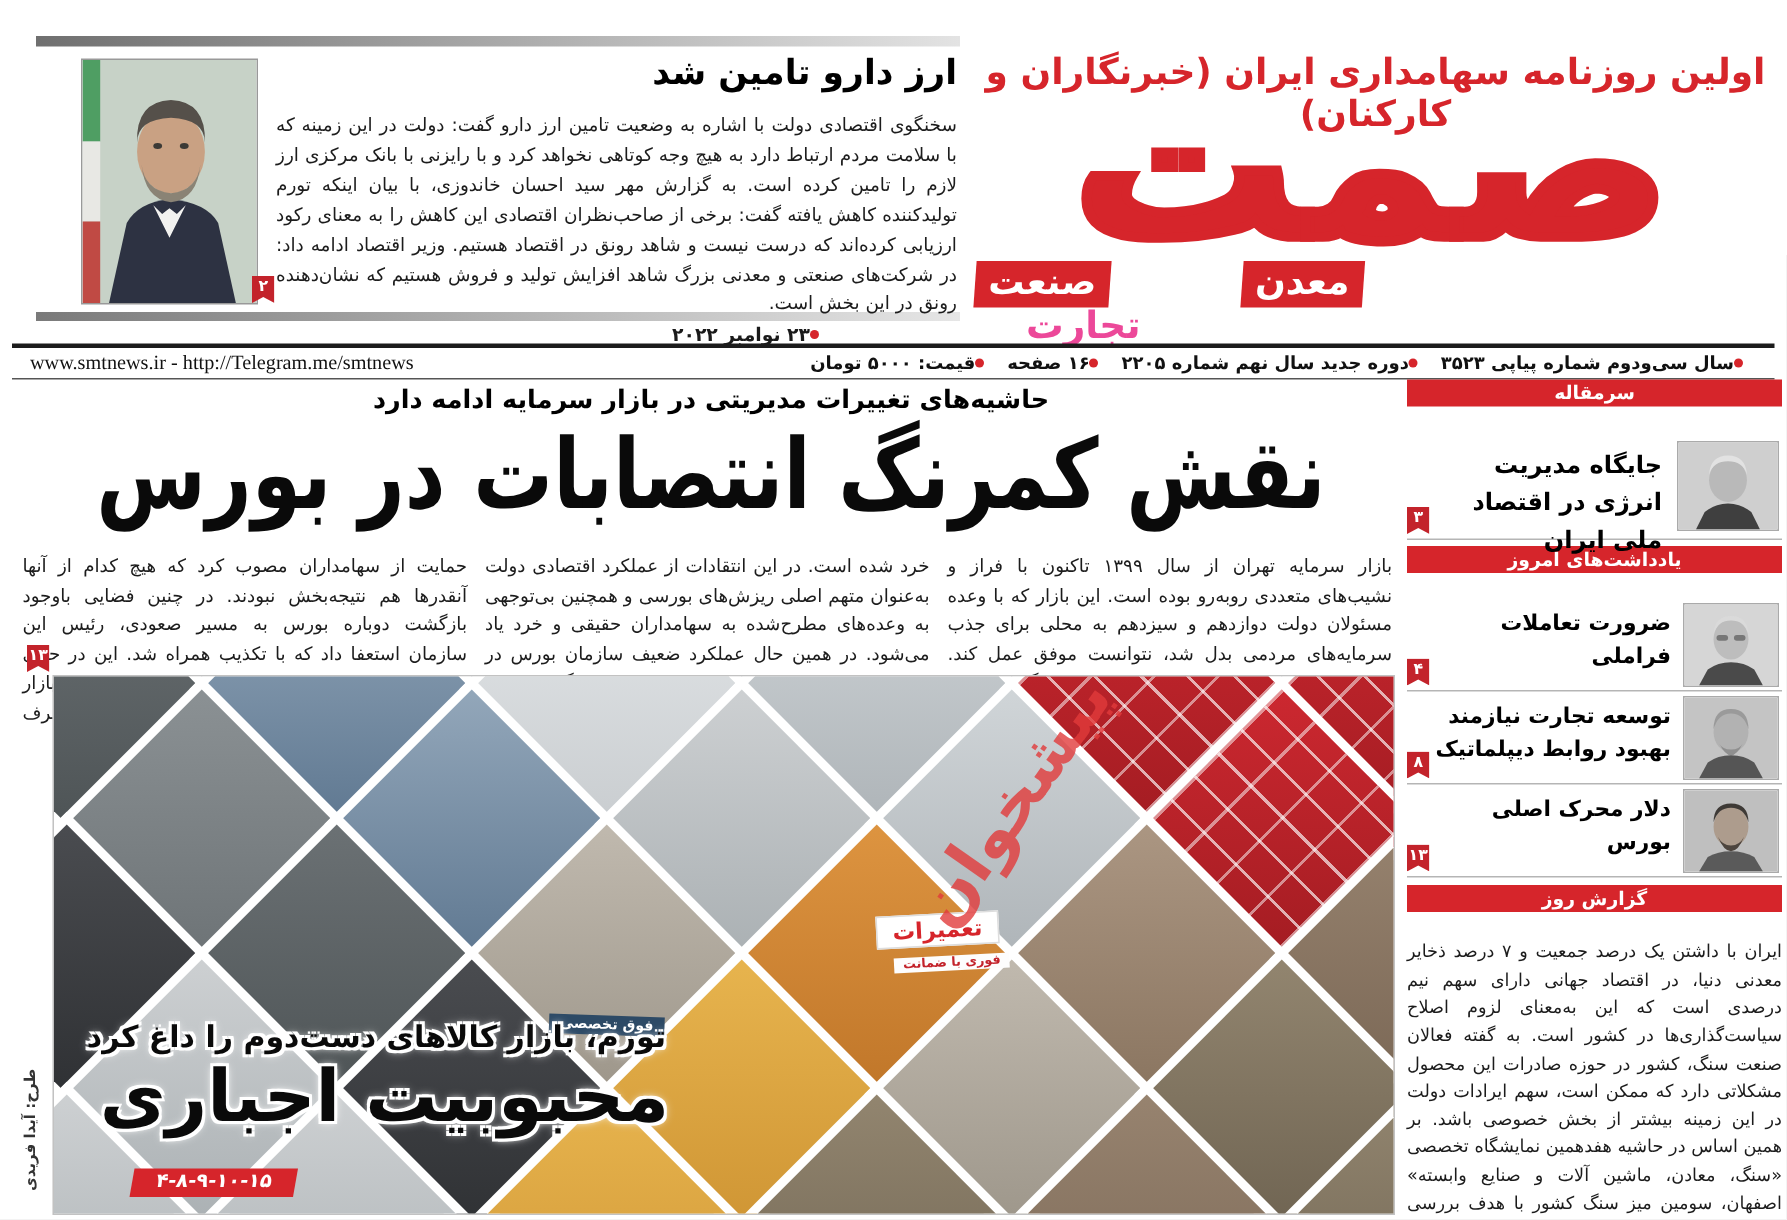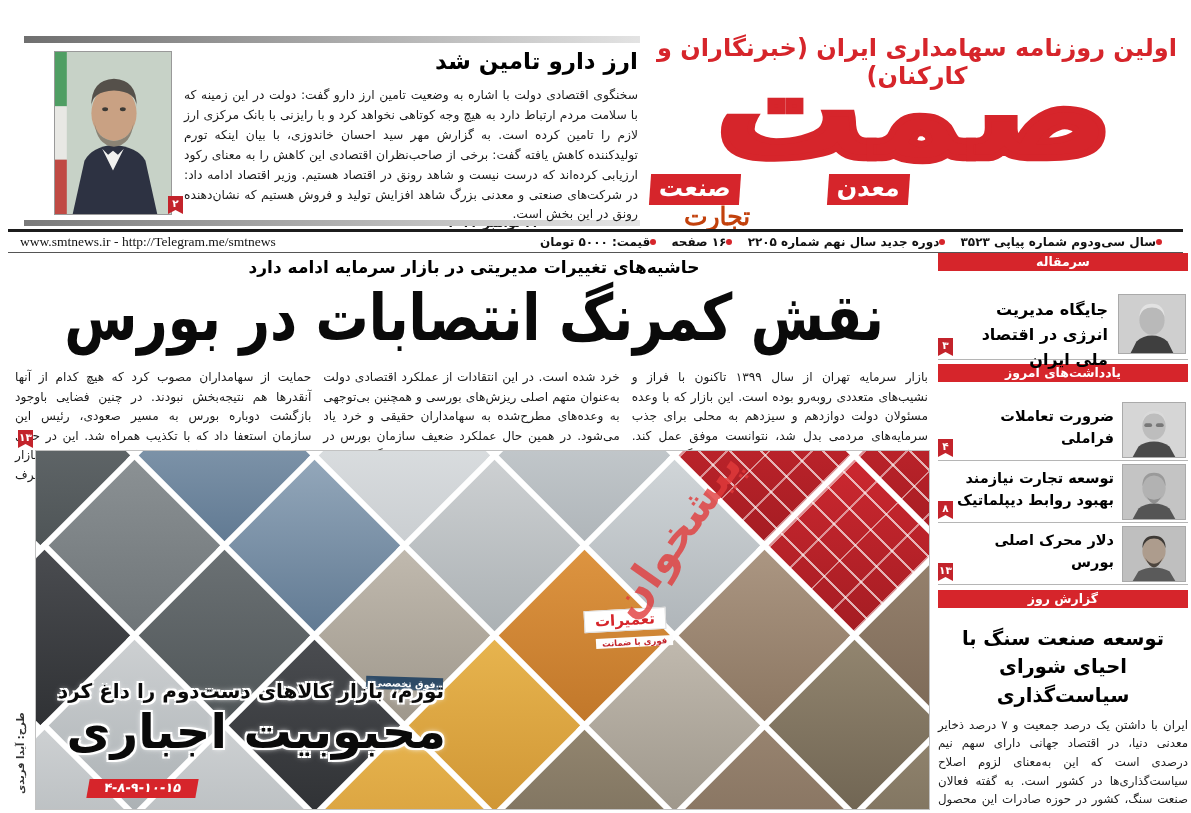--- a/index.html
+++ b/index.html
@@ -21,40 +21,39 @@
     -webkit-text-stroke:7px #d6252b; letter-spacing:-6px; transform:scaleY(.92);
     line-height:1.1;
   }
   .logo-chip {
     position:absolute; background:#d6252b; color:#fff; font-weight:bold;
     font-size:24px; padding:0 9px 3px; transform:skew(-4deg);
   }
   .chip-sanat { left:8px;  top:110px; }
   .chip-madan { left:186px; top:110px; }
   .logo-tejarat {
-    position:absolute; left:42px; top:138px; color:#c2410c; font-weight:bold;
+    position:absolute; left:42px; top:138px; color:#ec4899; font-weight:bold;
     font-size:25px;
-    font-family:Liberation Serif, serif;
   }
   .date-box { position:absolute; top:136px; left:448px; width:192px; text-align:left; }
   .weekday { font-size:27px; font-weight:bold; color:#6d5246; text-align:left; }
   .date-line { font-size:12.5px; font-weight:bold; color:#1a1a1a; line-height:1.8; text-align:left; direction:rtl; }
   .dot { display:inline-block; width:6px; height:6px; background:#d6252b; border-radius:50%; margin-right:5px; margin-bottom:1px; vertical-align:middle; }
   .rule-heavy { position:absolute; left:8px; right:8px; top:229px; height:3px; background:#1c1c1c; }
   .rule-thin  { position:absolute; left:8px; right:8px; top:252px; height:1px; background:#555; }
   .info-row { position:absolute; top:233px; left:8px; right:8px; height:18px; }
   .info-left {
     position:absolute; left:12px; top:1px; direction:ltr;
     font-family:"Liberation Serif", serif; font-size:13.5px; color:#111;
   }
   .info-left a { color:#111; text-decoration:none; }
   .info-right { position:absolute; right:16px; top:2px; font-size:12px; font-weight:bold; color:#111; }
   .info-right .seg { margin-left:6px; }
   
-  .tl-box { position:absolute; top:36px; left:18px; width:628px; height:190px; background:#fff; }
+  .tl-box { position:absolute; top:24px; left:18px; width:628px; height:190px; background:#fff; }
   .tl-box .bar-top { position:absolute; top:0; left:6px; right:6px; height:7px;
      background:linear-gradient(to right,#6f6f6f,#e3e3e3); }
   .tl-box .bar-bot { position:absolute; bottom:0; left:6px; right:6px; height:6px;
      background:linear-gradient(to right,#7a7a7a,#e6e6e6); }
   .tl-photo { position:absolute; left:36px; top:15px; width:118px; height:164px;
      border:1px solid #999; }
   .tl-title { position:absolute; right:8px; top:12px; font-size:23px; font-weight:bold; color:#000; }
   .tl-body {
     position:absolute; right:8px; left:166px; top:50px; bottom:14px;
     font-size:12.3px; line-height:1.62; text-align:justify; color:#1c1c1c;
@@ -289,21 +288,20 @@
         <path d="M20 22 Q20 9 32 9 Q44 9 44 22 Q41 12 32 12 Q23 12 20 22 Z" fill="#3e3a36"></path>
         <path d="M23 32 Q27 42 32 42 Q37 42 41 32 Q38 38 32 38 Q26 38 23 32 Z" fill="#4d453e"></path>
         <path d="M10 56 L16 46 Q23 42 32 42 Q41 42 48 46 L54 56 Z" fill="#5a5a5a"></path>
       </svg>
       <div class="sb-title">دلار محرک اصلی بورس</div>
       <div class="badge">۱۳</div>
     </div>
 
     <div class="sb-bar" style="margin-top:5px;">گزارش روز</div>
     <div class="sb-report-wrap">
-      <div class="sb-report-title">توسعه صنعت سنگ با احیای شورای سیاست‌گذاری</div>
       <div class="sb-report-body">ایران با داشتن یک درصد جمعیت و ۷ درصد ذخایر معدنی دنیا، در اقتصاد جهانی دارای سهم نیم درصدی است که این به‌معنای لزوم اصلاح سیاست‌گذاری‌ها در کشور است. به گفته فعالان صنعت سنگ، کشور در حوزه صادرات این محصول مشکلاتی دارد که ممکن است، سهم ایرادات دولت در این زمینه بیشتر از بخش خصوصی باشد. بر همین اساس در حاشیه هفدهمین نمایشگاه تخصصی «سنگ، معادن، ماشین آلات و صنایع وابسته» اصفهان، سومین میز سنگ کشور با هدف بررسی مشکلات صنعت سنگ و نیز رفع موانع صادراتی این صنعت برگزار شد.</div>
 
     </div>
   </div>
 
   <div class="collage">
     <div id="tiles">
         <div class="tile t-cir1" style="left: -55px; top: -55px;"></div>
         <div class="tile t-blue" style="left: 125px; top: -55px;"></div>
         <div class="tile t-pale" style="left: 305px; top: -55px;"></div>

